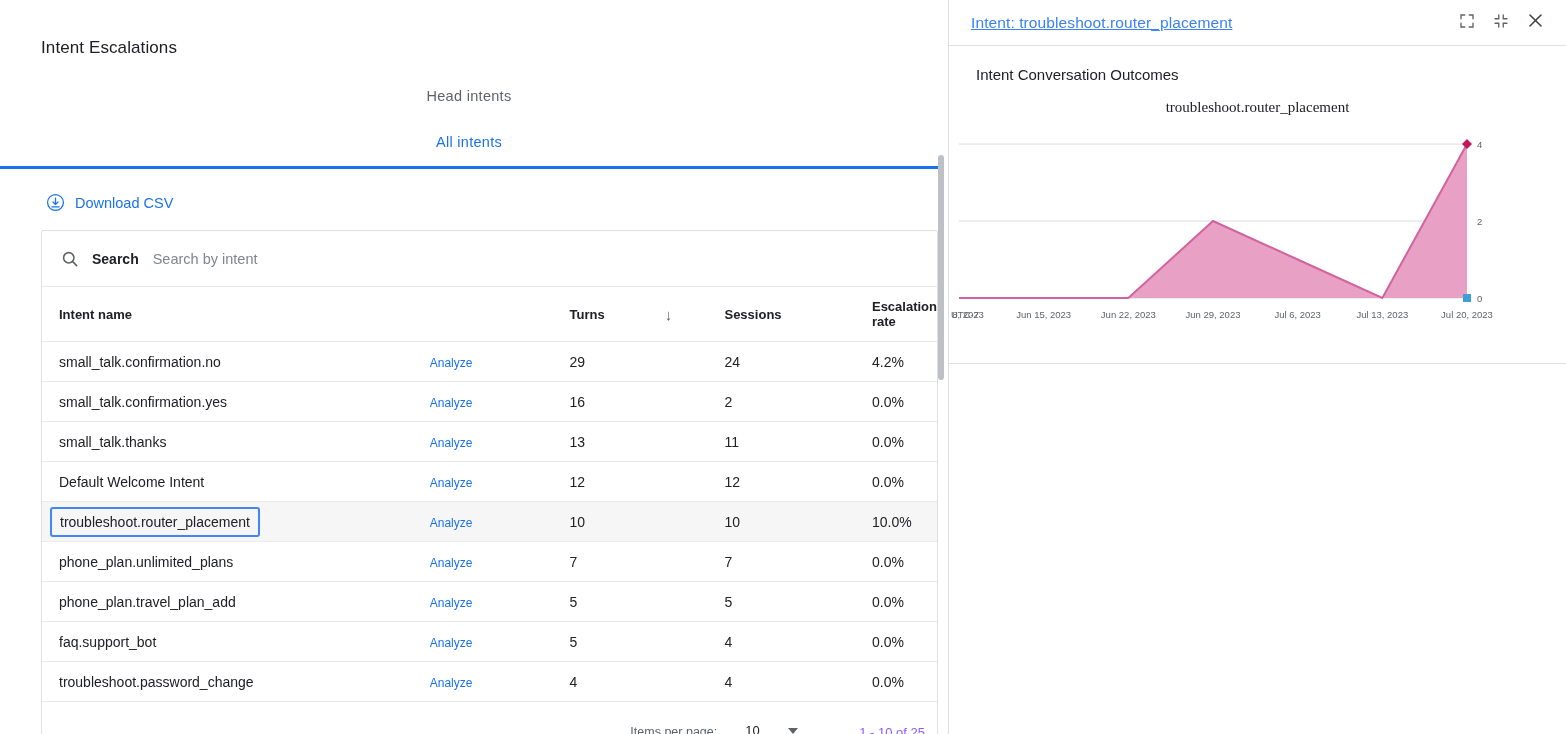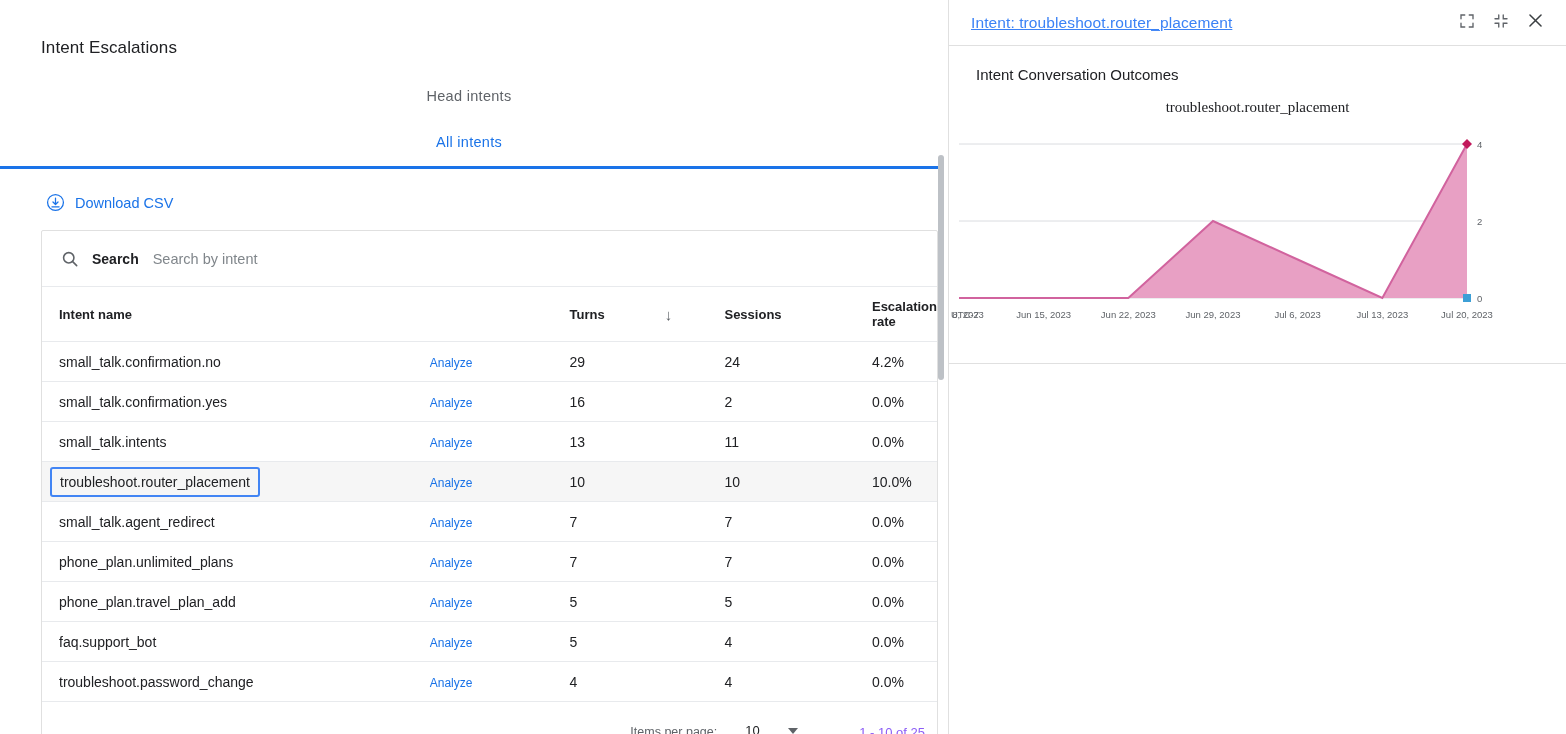--- a/index.html
+++ b/index.html
@@ -315,39 +315,39 @@
               <td class="col-rate">4.2%</td>
             </tr>
             <tr>
               <td class="col-name">small_talk.confirmation.yes</td>
               <td class="col-action"><span class="analyze-link">Analyze</span></td>
               <td class="col-turns">16</td>
               <td class="col-sessions">2</td>
               <td class="col-rate">0.0%</td>
             </tr>
             <tr>
-              <td class="col-name">small_talk.intents</td>
+              <td class="col-name">small_talk.thanks</td>
               <td class="col-action"><span class="analyze-link">Analyze</span></td>
               <td class="col-turns">13</td>
               <td class="col-sessions">11</td>
+              <td class="col-rate">0.0%</td>
+            </tr>
+            <tr>
+              <td class="col-name">Default Welcome Intent</td>
+              <td class="col-action"><span class="analyze-link">Analyze</span></td>
+              <td class="col-turns">12</td>
+              <td class="col-sessions">12</td>
               <td class="col-rate">0.0%</td>
             </tr>
             <tr class="row-selected">
               <td class="col-name"><span class="name-box">troubleshoot.router_placement</span></td>
               <td class="col-action"><span class="analyze-link">Analyze</span></td>
               <td class="col-turns">10</td>
               <td class="col-sessions">10</td>
               <td class="col-rate">10.0%</td>
-            </tr>
-            <tr>
-              <td class="col-name">small_talk.agent_redirect</td>
-              <td class="col-action"><span class="analyze-link">Analyze</span></td>
-              <td class="col-turns">7</td>
-              <td class="col-sessions">7</td>
-              <td class="col-rate">0.0%</td>
             </tr>
             <tr>
               <td class="col-name">phone_plan.unlimited_plans</td>
               <td class="col-action"><span class="analyze-link">Analyze</span></td>
               <td class="col-turns">7</td>
               <td class="col-sessions">7</td>
               <td class="col-rate">0.0%</td>
             </tr>
             <tr>
               <td class="col-name">phone_plan.travel_plan_add</td>

